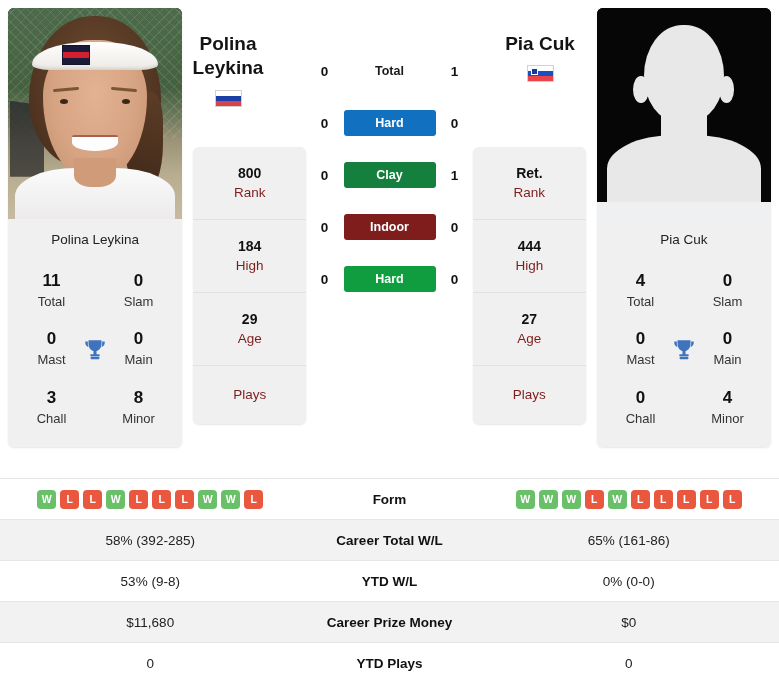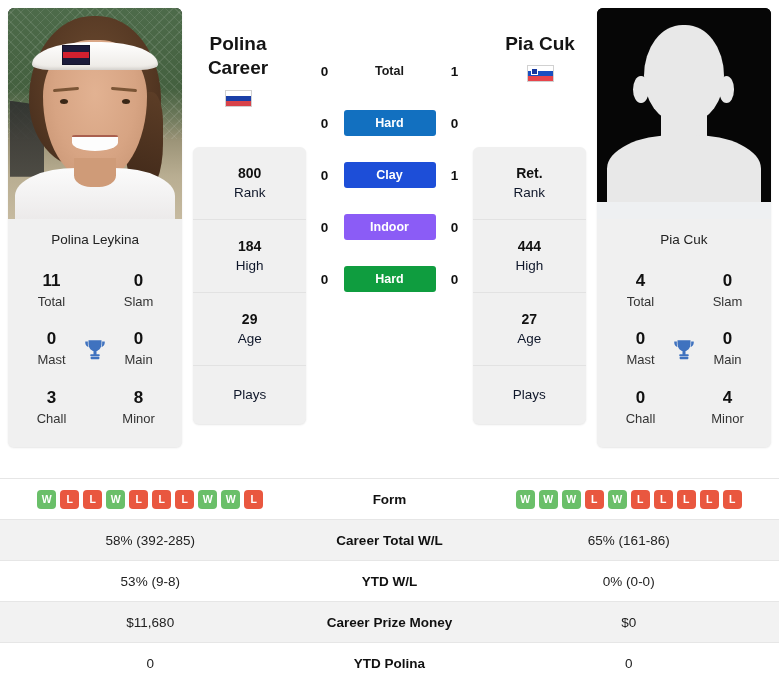--- a/index.html
+++ b/index.html
@@ -170,21 +170,21 @@
     overflow: hidden;
     box-shadow: 0 1px 2px rgba(0,0,0,.10);
   }
   .rank-cell {
     text-align: center;
     padding: 16px 4px 16px;
     border-bottom: 1px solid #e2e2e2;
   }
   .rank-cell:last-child { border-bottom: none; }
   .rank-num { font-size: 14px; font-weight: bold; color: #111; line-height: 1.45; }
-  .rank-lbl { font-size: 13.5px; color: #0f172a; line-height: 1.45; }
+  .rank-lbl { font-size: 13.5px; color: #7f1d1d; line-height: 1.45; }
   .rank-cell.plays { padding: 19px 4px 20px; }
 
   
   .h2h {
     width: 166px;
     margin-top: 58px;
     display: flex;
     flex-direction: column;
     gap: 26px;
     align-items: center;
@@ -206,35 +206,35 @@
   .h2h-mid {
     width: 92px;
     text-align: center;
     font-size: 12.5px;
     font-weight: bold;
     padding: 6px 0;
     border-radius: 3px;
   }
   .h2h-mid.total { color: #1a1a1a; background: transparent; }
   .h2h-mid.hard   { background: #1270c0; color: #ffffff; }
-  .h2h-mid.clay   { background: #1d4ed8; color: #ffffff; }
-  .h2h-mid.indoor { background: #8b5cf6; color: #ffffff; }
+  .h2h-mid.clay   { background: #15803d; color: #ffffff; }
+  .h2h-mid.indoor { background: #7f1d1d; color: #ffffff; }
   .h2h-mid.grass  { background: #0f9d3f; color: #ffffff; }
 
   
   .names { position: absolute; left: 0; top: 0; width: 779px; height: 120px; pointer-events: none; }
   .pname {
     position: absolute;
     text-align: center;
     font-size: 19px;
     font-weight: bold;
     color: #141414;
     line-height: 1.28;
   }
-  .pname.left  { left: 182px; top: 32px; width: 112px; }
+  .pname.left  { left: 172px; top: 32px; width: 112px; }
   .pname.right { left: 484px; top: 32px; width: 112px; }
   .flag {
     width: 27px; height: 17px;
     margin: 9px auto 0;
     display: block;
     position: relative;
     overflow: hidden;
     border: 1px solid rgba(0,0,0,.18);
   }
   .flag i { position: absolute; left: 0; right: 0; height: 33.34%; }
@@ -461,21 +461,21 @@
             <div class="quad-lbl">Minor</div>
           </div>
         </div>
       </div>
     </div>
   </div>
 
   <div class="names">
     <div class="pname left">
       <div>Polina</div>
-      <div>Career</div>
+      <div>Leykina</div>
       <span class="flag ru">
           <i></i>
           <i></i>
           <i></i>
         </span>
     </div>
     <div class="pname right">
       <div>Pia Cuk</div>
       <span class="flag si">
           <i></i>
@@ -533,18 +533,18 @@
     </div>
 
     <div class="trow shade">
       <div class="tcell">$11,680</div>
       <div class="tcell mid">Career Prize Money</div>
       <div class="tcell">$0</div>
     </div>
 
     <div class="trow">
       <div class="tcell">0</div>
-      <div class="tcell mid">YTD Polina</div>
+      <div class="tcell mid">YTD Plays</div>
       <div class="tcell">0</div>
     </div>
 
   </div>
 </div>
 
 </body></html>

